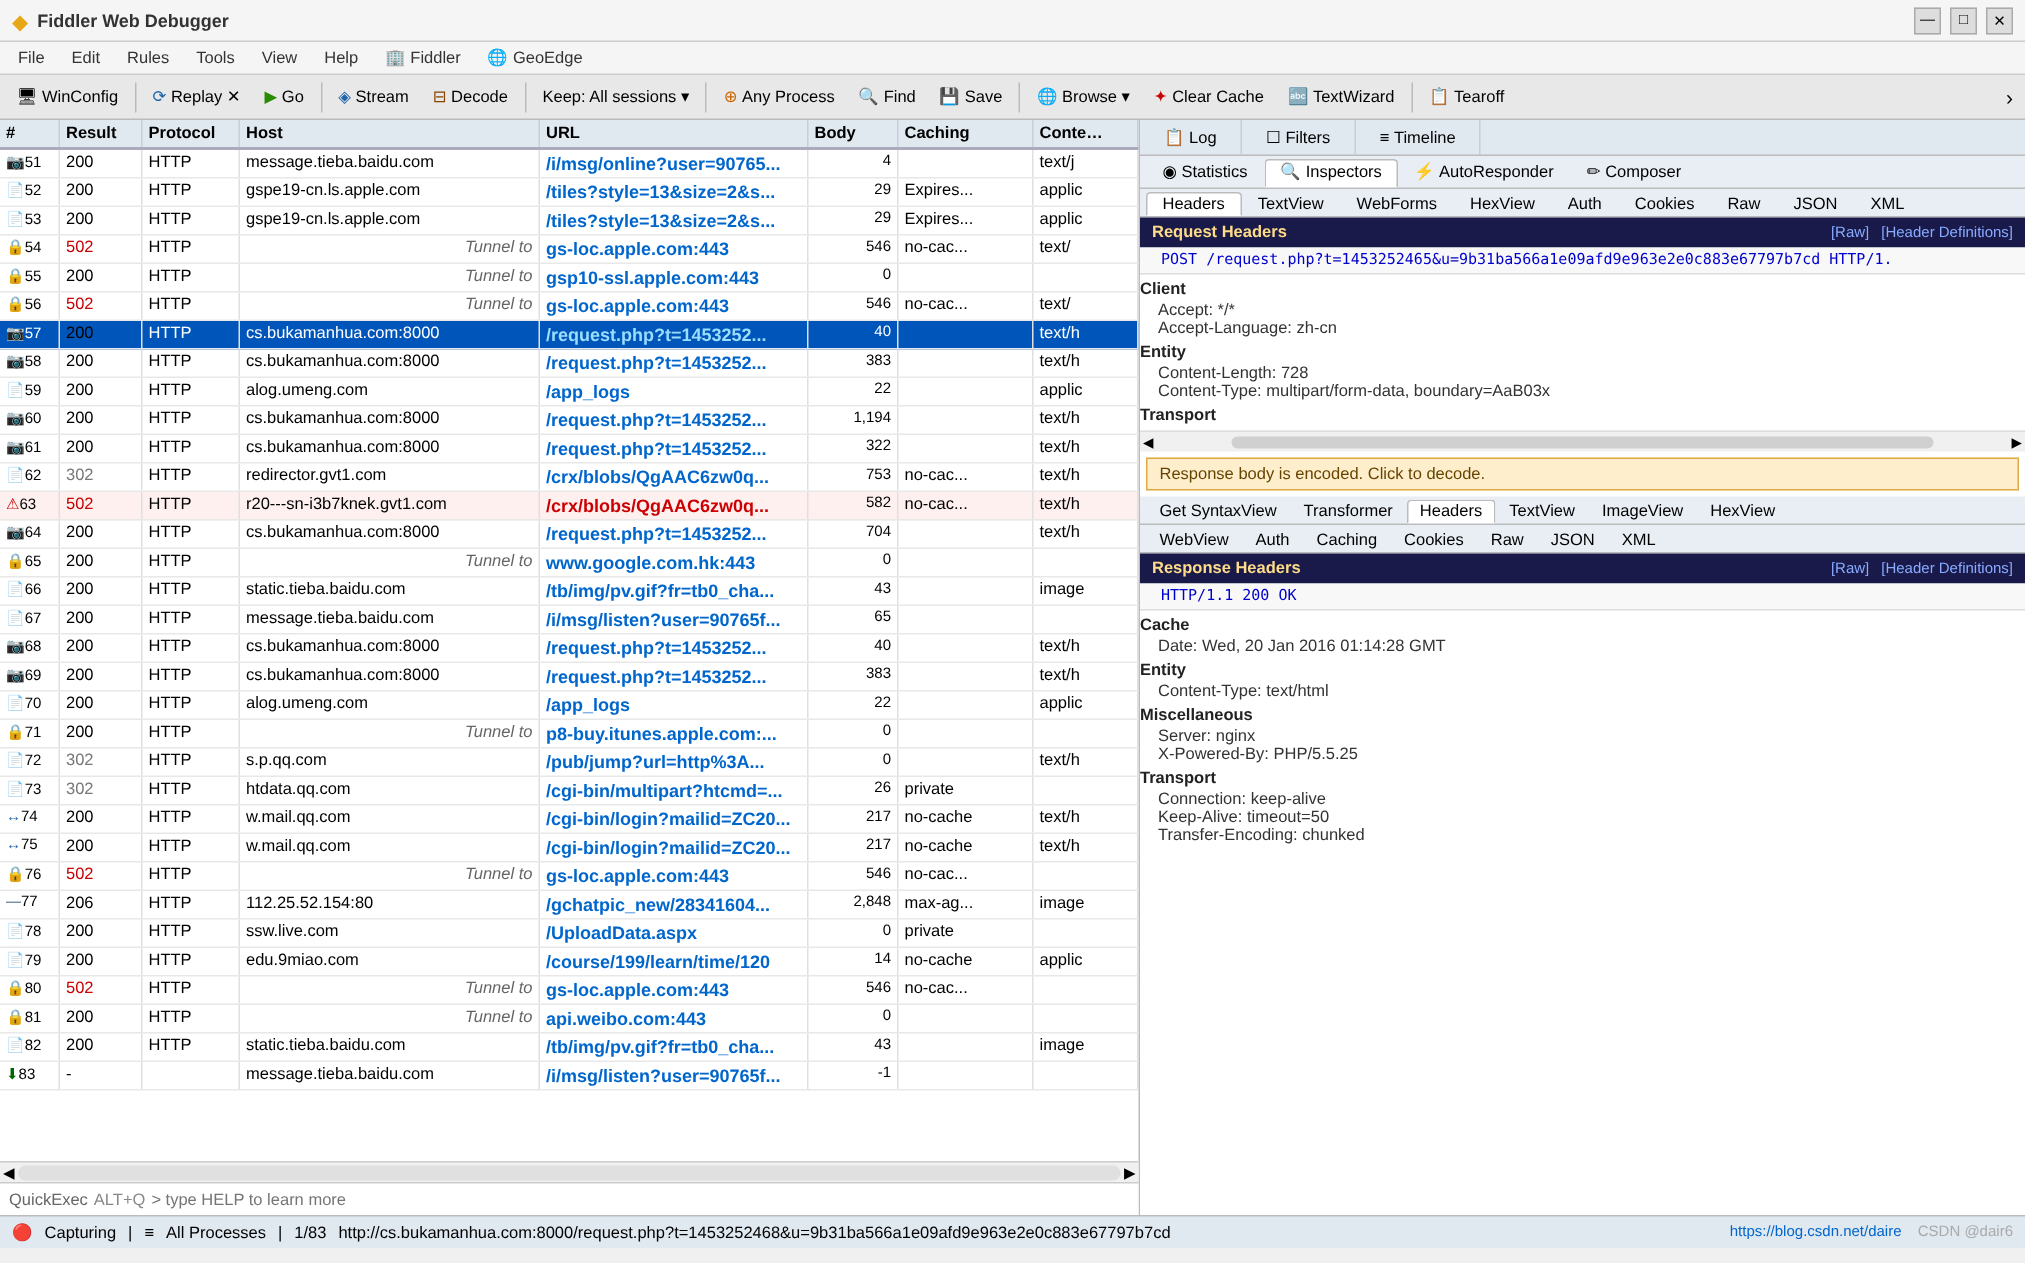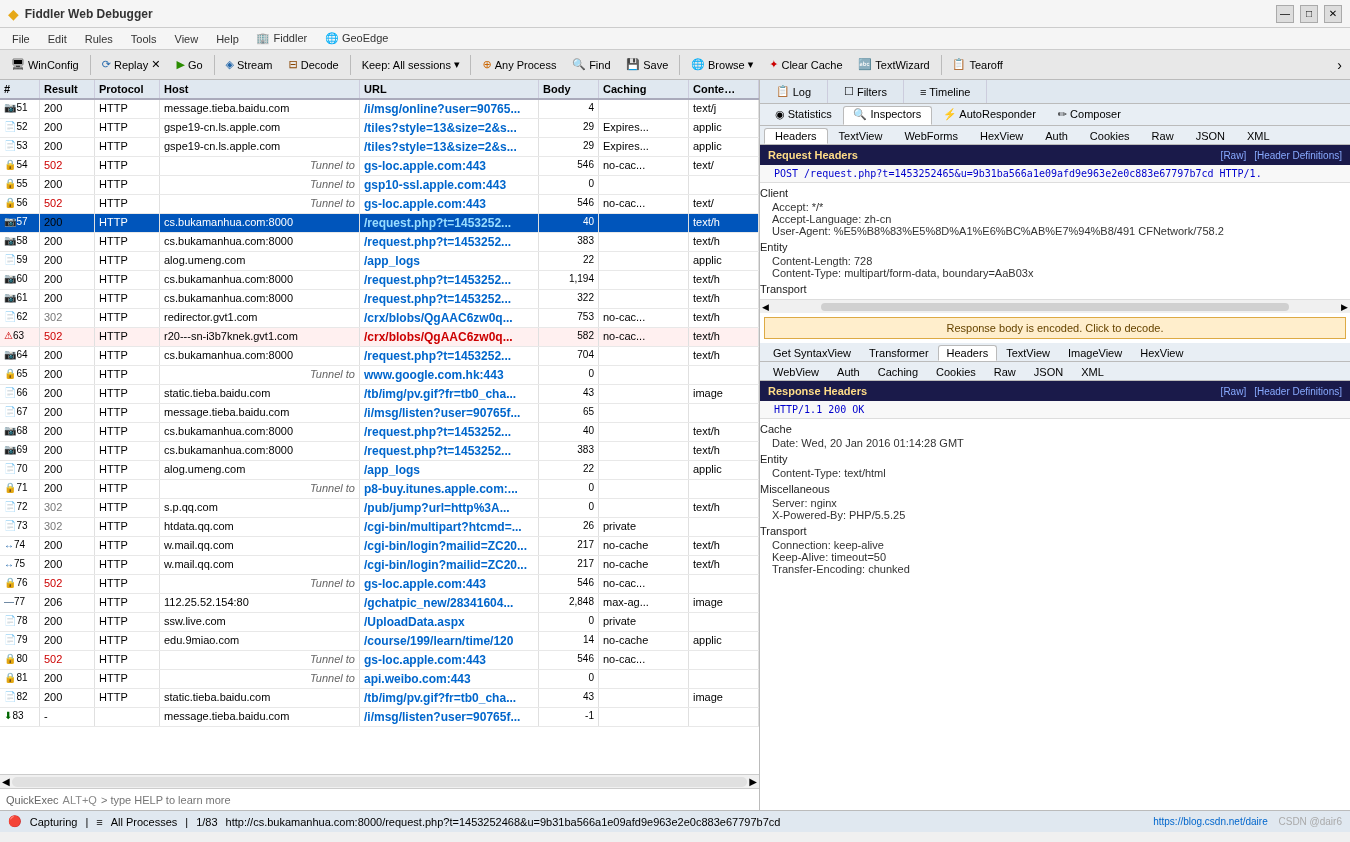--- a/index.html
+++ b/index.html
@@ -169,36 +169,36 @@
       padding: 3px 14px;
       font-family: monospace;
       font-size: 10px;
       color: #0000cc;
       border-bottom: 1px solid #ddd;
       white-space: nowrap;
       overflow: hidden;
     }
     
     .header-group { margin: 4px 0; }
-    .header-group-title { font-weight: normal; color: #222; margin: 2px 0; }
+    .header-group-title { font-weight: bold; color: #222; margin: 2px 0; }
     .header-item { padding-left: 12px; color: #333; font-size: 11px; }
     .header-scroll-area {
       max-height: 160px;
       overflow-y: auto;
     }
     
     
     .resp-section {
       background: #ffeecc;
       border: 1px solid #ddaa44;
       margin: 4px 4px;
       padding: 4px 8px;
       font-size: 11px;
       color: #664400;
-      text-align: center;
+      text-align: left;
       cursor: pointer;
     }
     
     .resp-tabs {
       display: flex;
       gap: 0;
       border-bottom: 1px solid #bbb;
       background: #e8eef4;
       padding: 2px 4px 0;
       flex-wrap: wrap;
@@ -782,21 +782,20 @@
       </div>
     </div>
 
     <div class="req-url-line">POST /request.php?t=1453252465&amp;u=9b31ba566a1e09afd9e963e2e0c883e67797b7cd HTTP/1.</div>
 
     <div class="header-scroll-area">
       <div class="header-group">
         <div class="header-group-title">Client</div>
         <div class="header-item">Accept: */*</div>
         <div class="header-item">Accept-Language: zh-cn</div>
-        <div class="header-item">User-Agent: %E5%B8%83%E5%8D%A1%E6%BC%AB%E7%94%B8/491 CFNetwork/758.2</div>
       </div>
       <div class="header-group">
         <div class="header-group-title">Entity</div>
         <div class="header-item">Content-Length: 728</div>
         <div class="header-item">Content-Type: multipart/form-data, boundary=AaB03x</div>
       </div>
       <div class="header-group">
         <div class="header-group-title">Transport</div>
       </div>
     </div>

